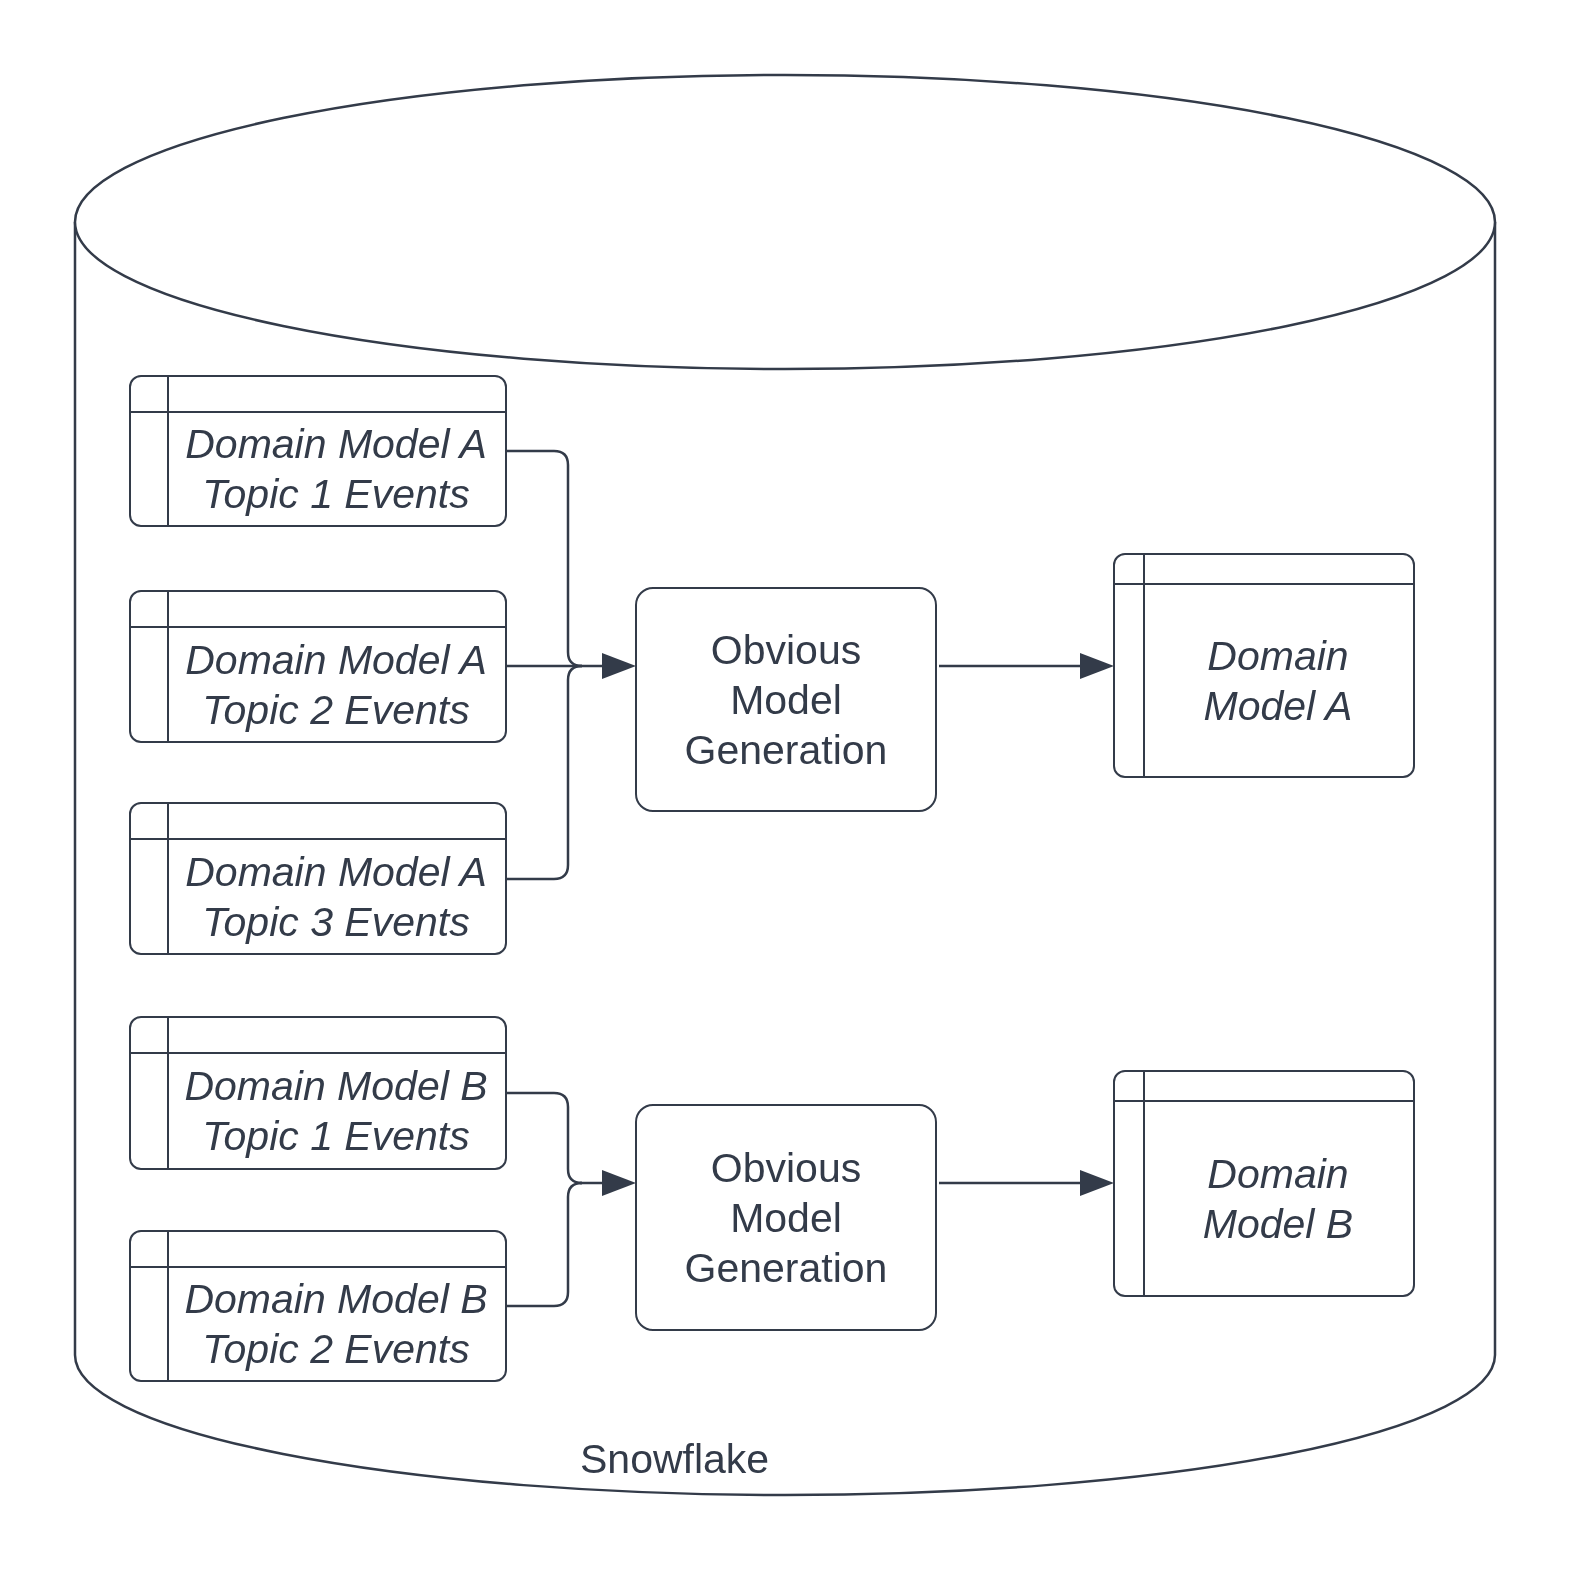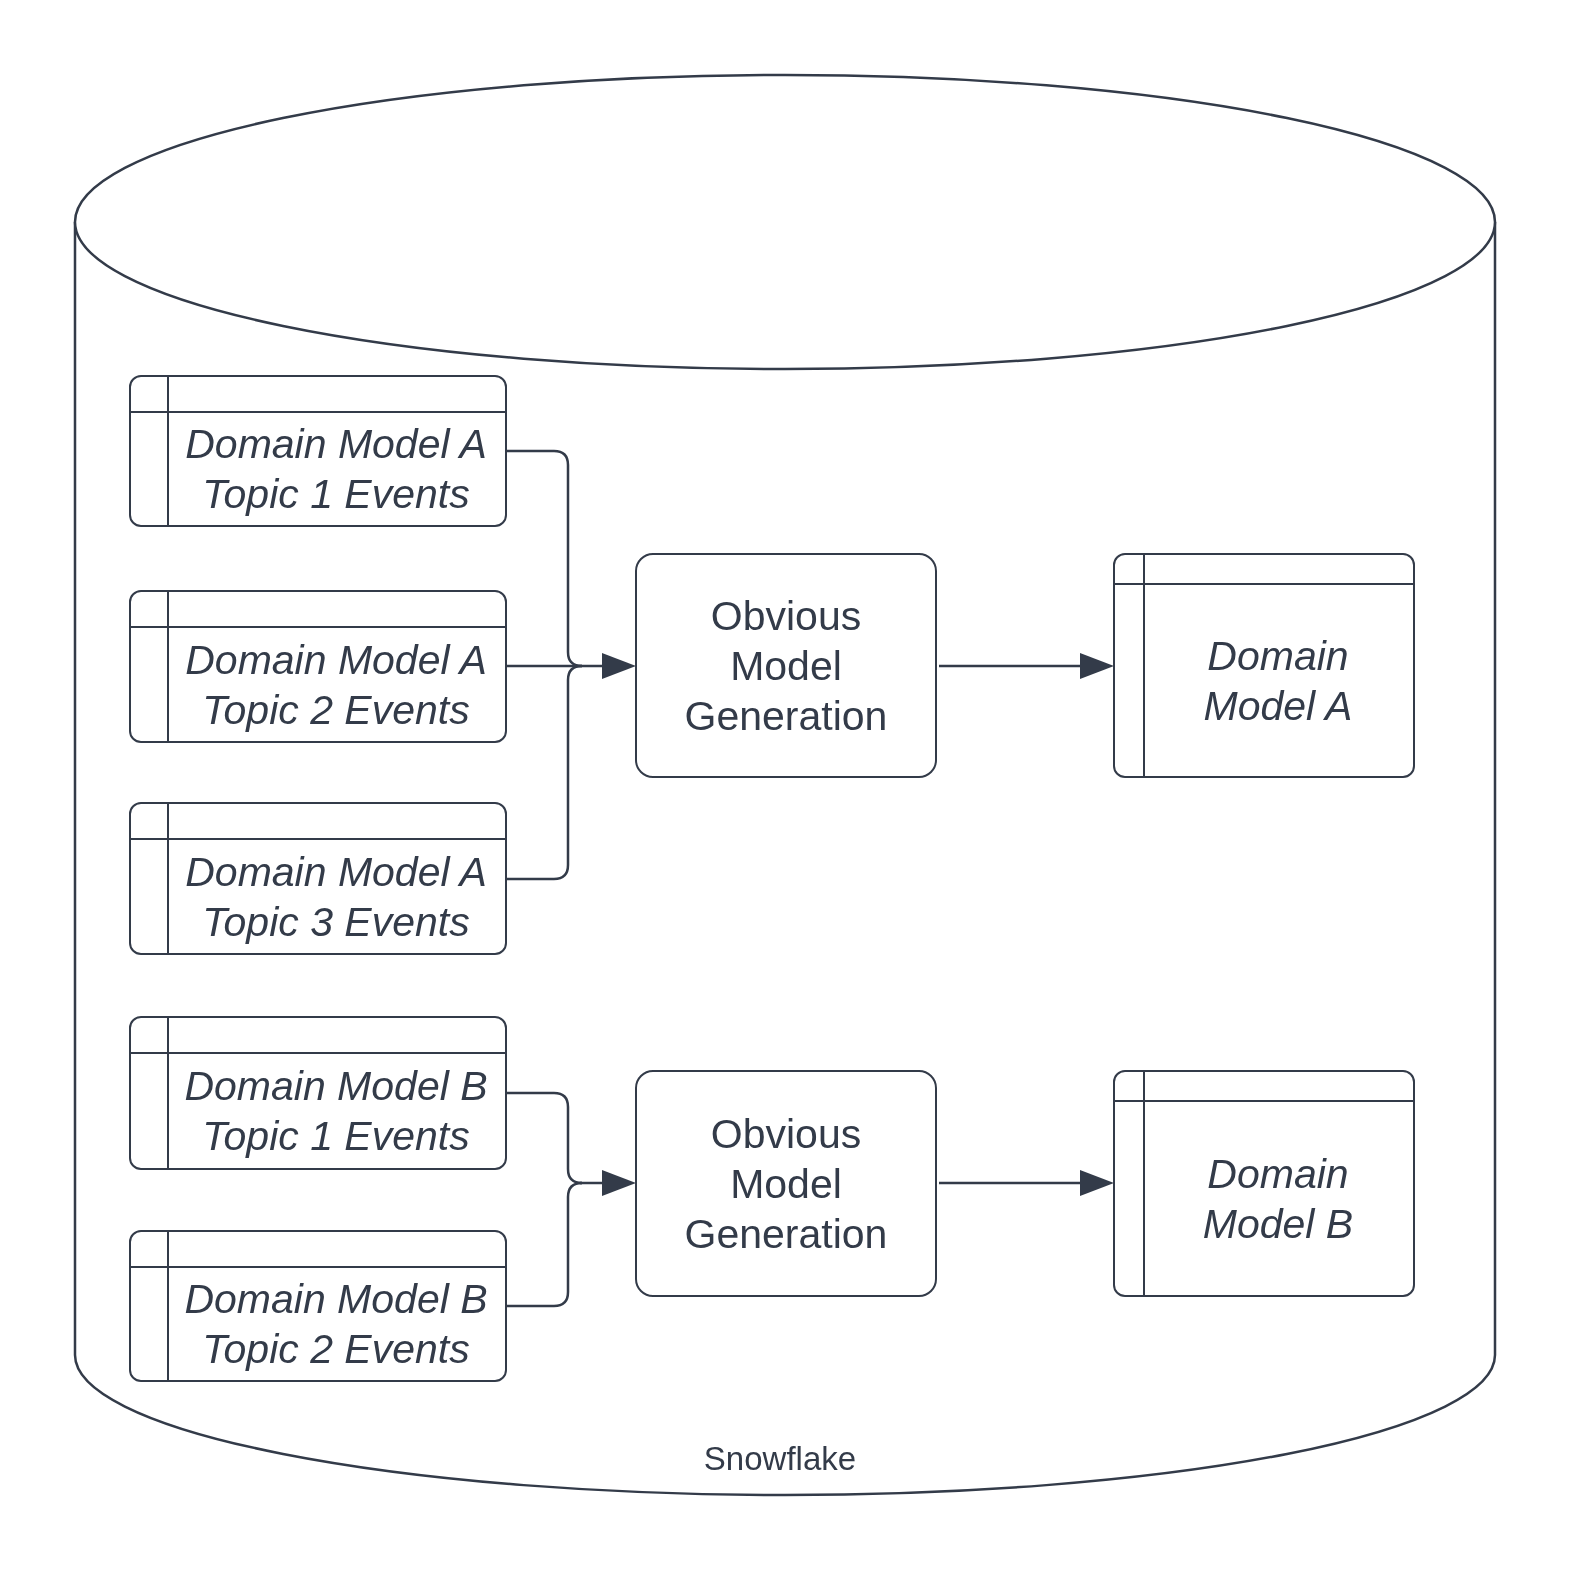--- a/index.html
+++ b/index.html
@@ -42,26 +42,26 @@
   .table-box.small .hdr{height:30px;}
   .table-box.small .strip{left:28px;}
   .table-box.small .lbl{left:30px;top:32px;}
 
   
   .process-box{
     position:absolute;background:var(--bg);
     border:2px solid var(--stroke);border-radius:18px;
     display:flex;align-items:center;justify-content:center;
     text-align:center;white-space:pre-line;
-    font-size:41px;line-height:50px;
+    font-size:41px;line-height:50px;margin-top:34px;
   }
 
   .cyl-label{
     position:absolute;left:580px;top:1434px;width:400px;height:50px;
-    text-align:center;font-size:33px;line-height:50px;
+    font-size:41px;line-height:50px;
   }
 </style>
 </head>
 <body>
 
 <div class="canvas">
 
   <svg class="wires" width="1569" height="1571" viewBox="0 0 1569 1571">
 
     <path class="shape" d="M 75 222 L 75 1355 A 710 140 0 0 0 1495 1355 L 1495 222"></path>

